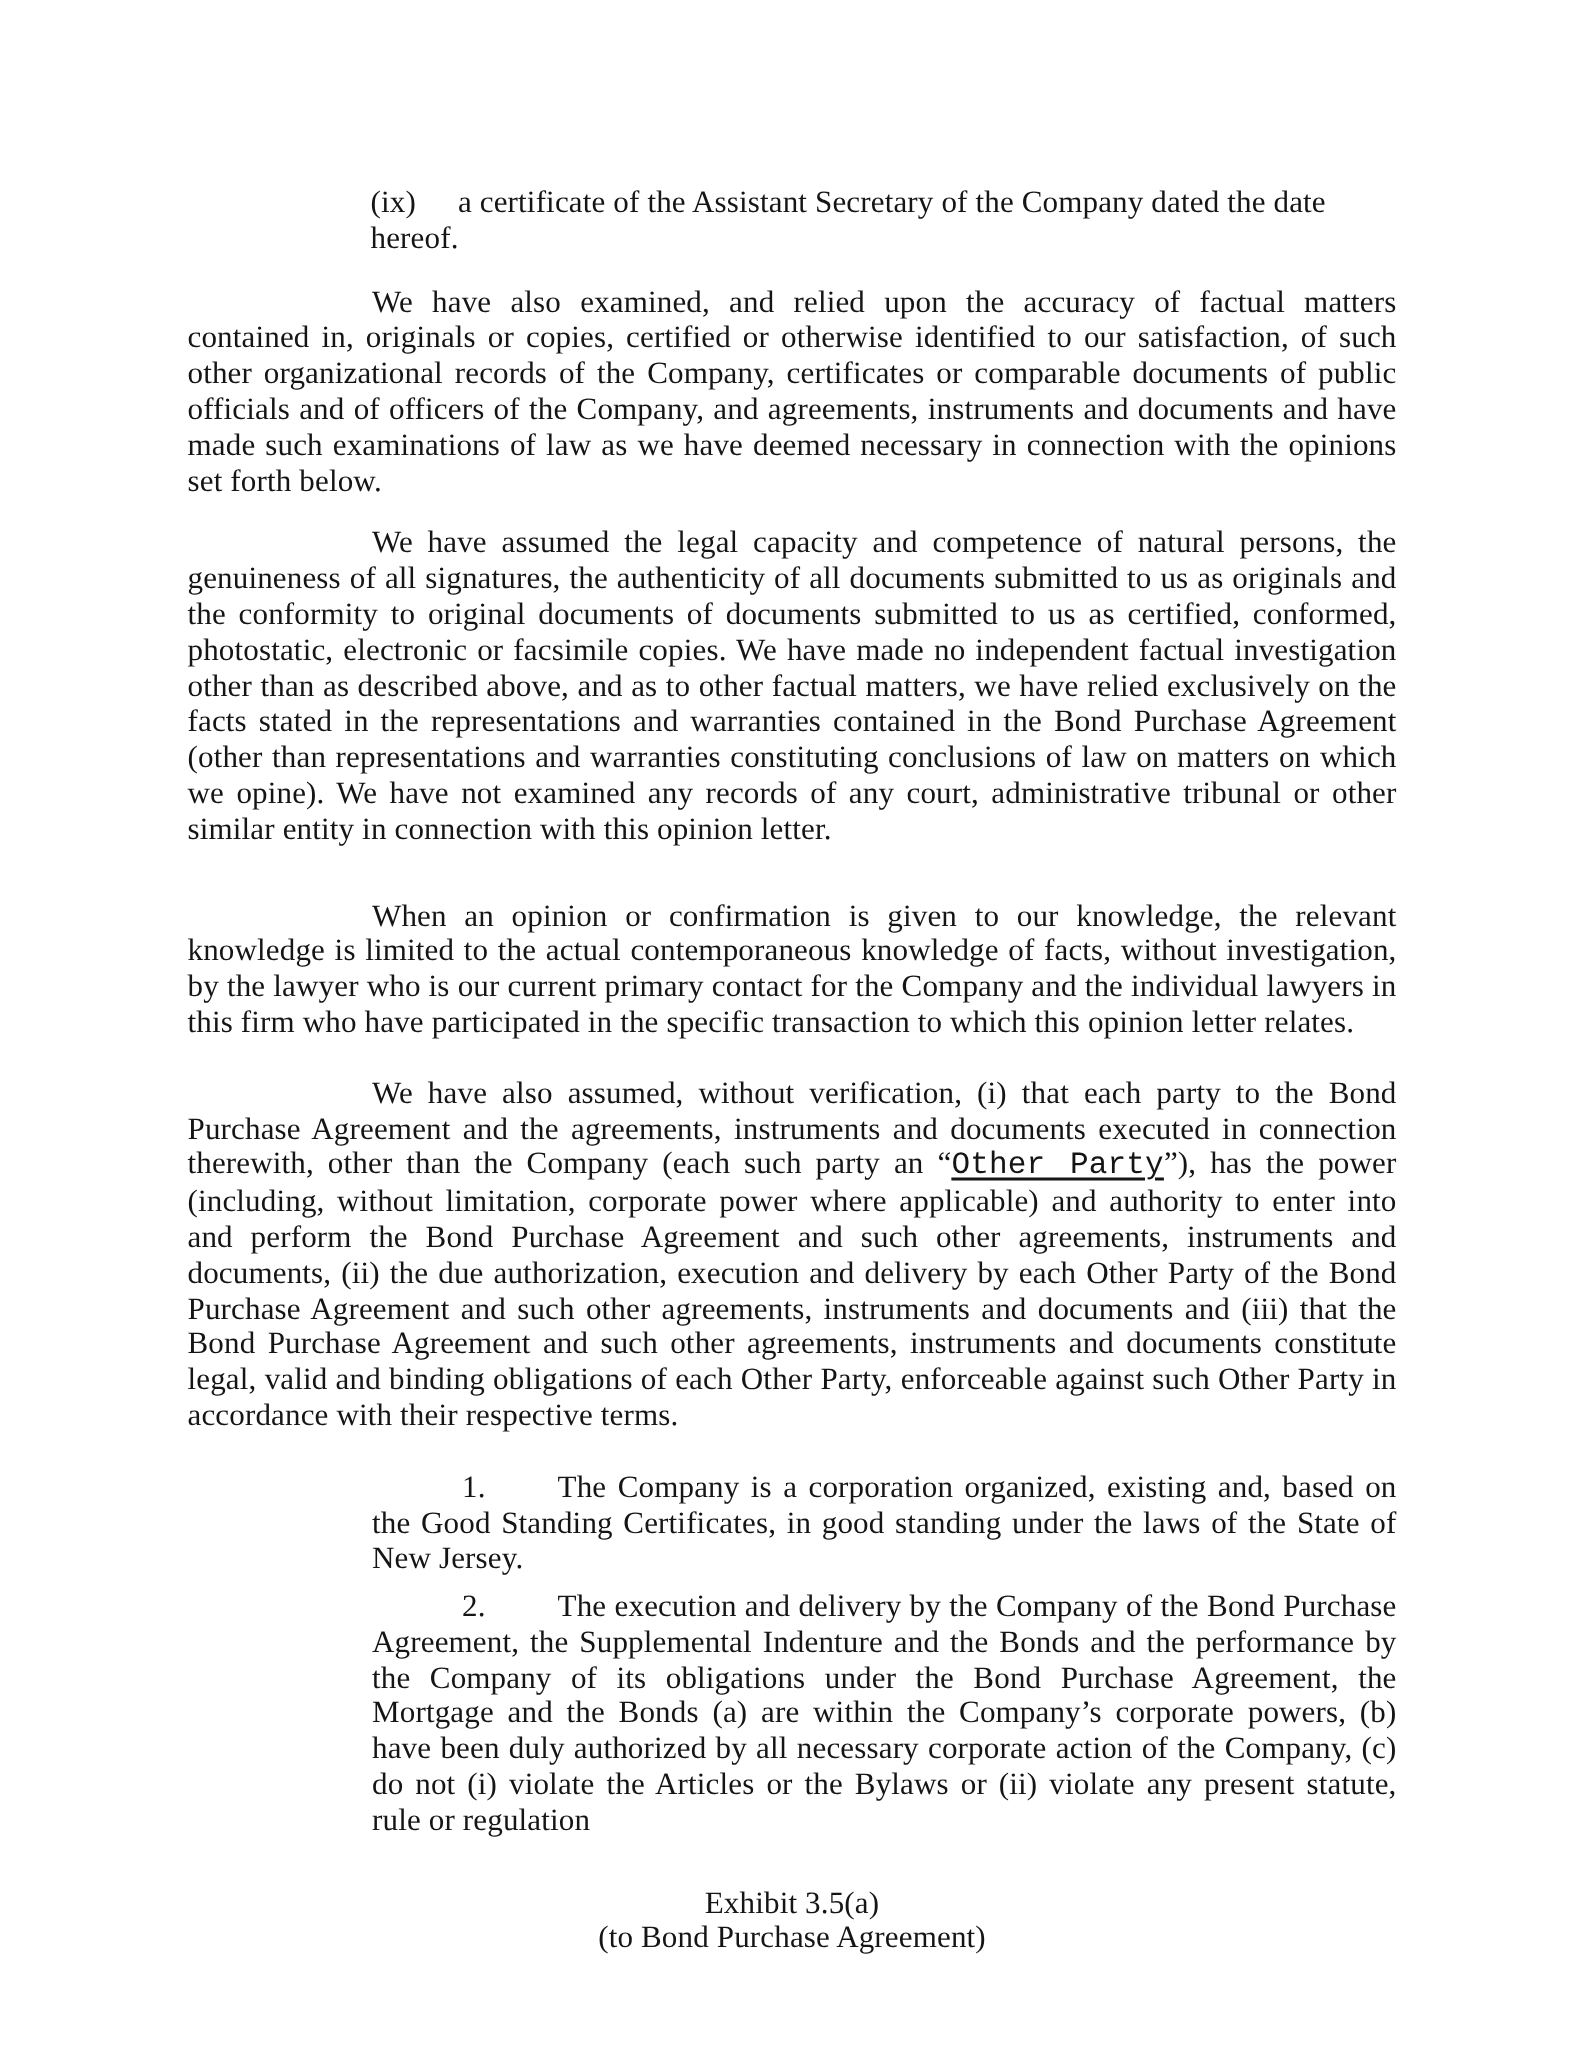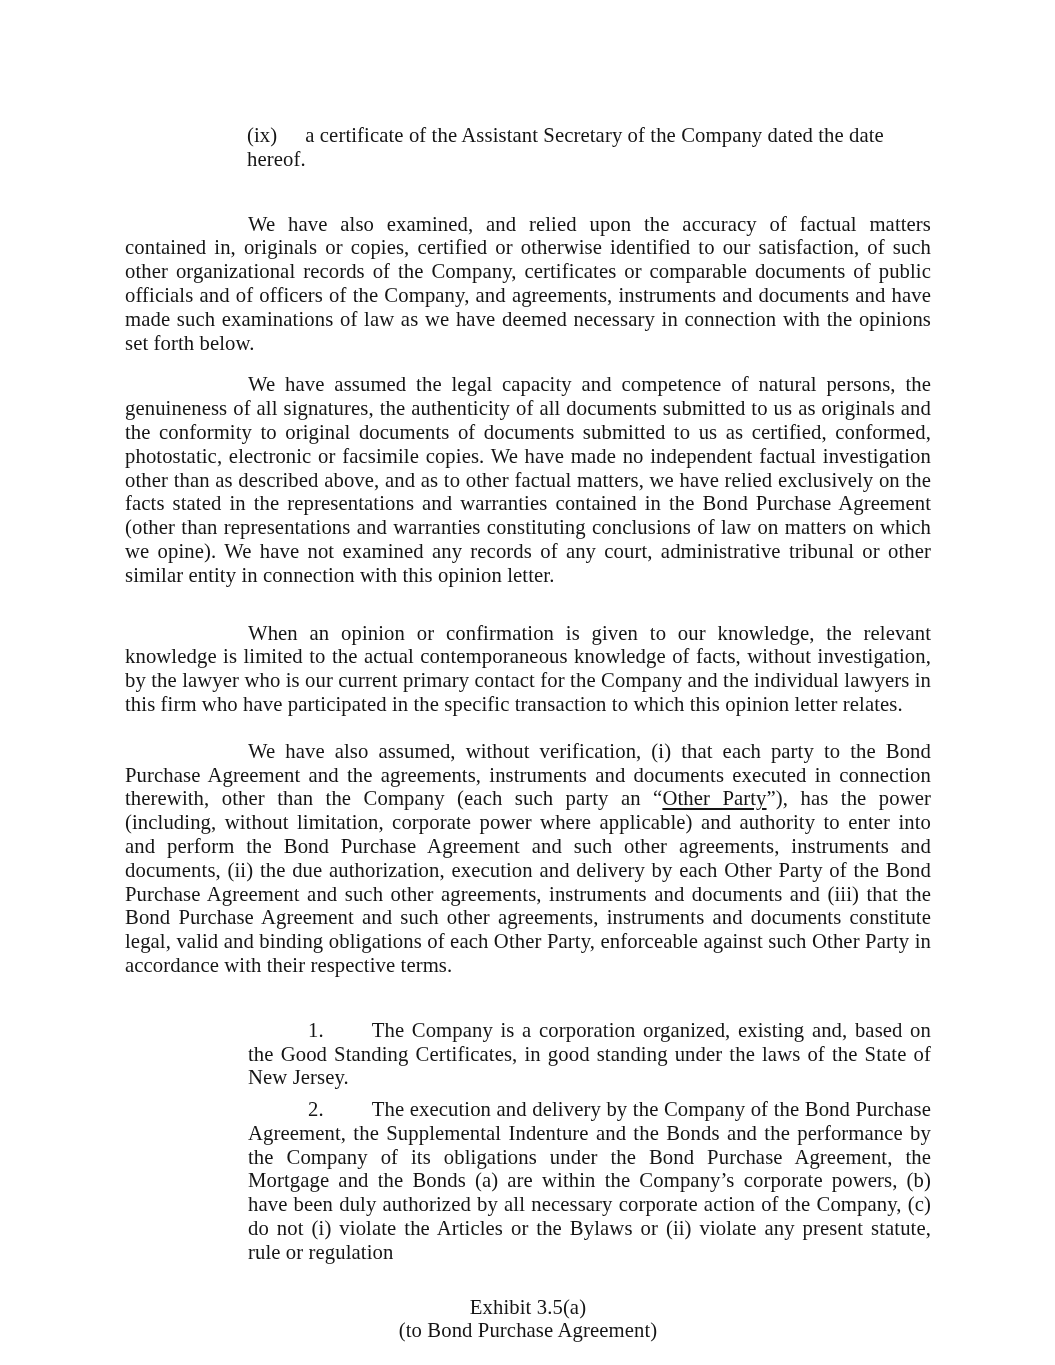--- a/index.html
+++ b/index.html
@@ -38,38 +38,39 @@
   .first-line-indent {
     text-indent: 123px;
   }
   .item-ix {
     margin-left: 122px;
     text-align: left;
   }
   .item-ix .marker {
     padding-right: 28px;
   }
-  .p-examined   { margin-top: 41px; }
+  .p-examined   { margin-top: 19px; }
   .p-assumed    { margin-top: 18px; font-family: Liberation Serif, serif; }
   .p-knowledge  { margin-top: 34px; }
   .p-verification { margin-top: 23px; }
   .p-based      { margin-top: 26px; }
   .opinion {
     margin-left: 123px;
     text-indent: 60px;
     text-align: justify;
   }
   .opinion .marker {
     padding-right: 48px;
   }
-  .opinion-1 { margin-top: 41px; }
+  .opinion-1 { margin-top: 24px; }
   .opinion-2 { margin-top: 8px; }
   .underline {
     text-decoration: underline;
     text-underline-offset: 3px;
+    font-family: Liberation Mono, monospace;
   }
   .footer {
     margin-top: 31px;
     text-align: center;
     text-indent: 0;
   }
   .footer div { line-height: 23.8px; }
 </style>
 </head>
 <body>

